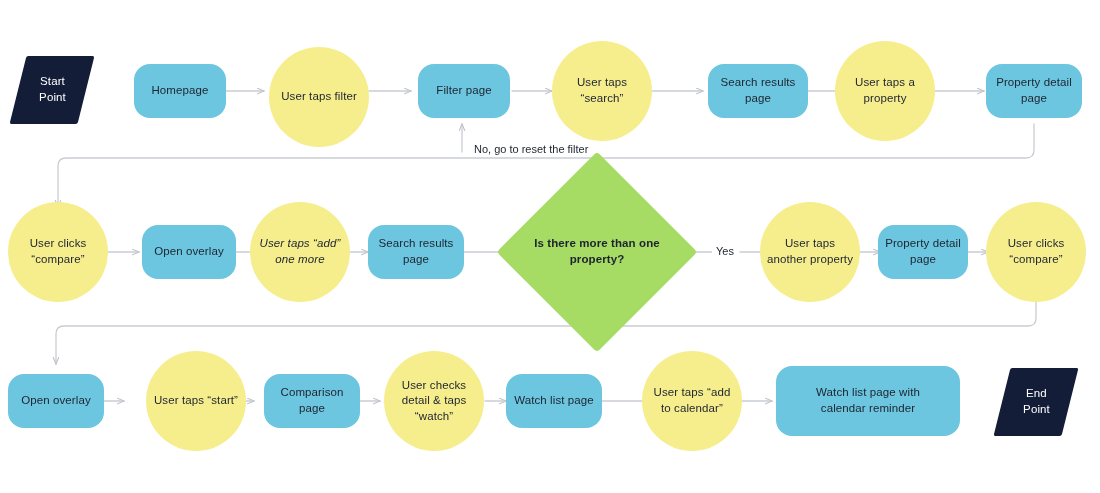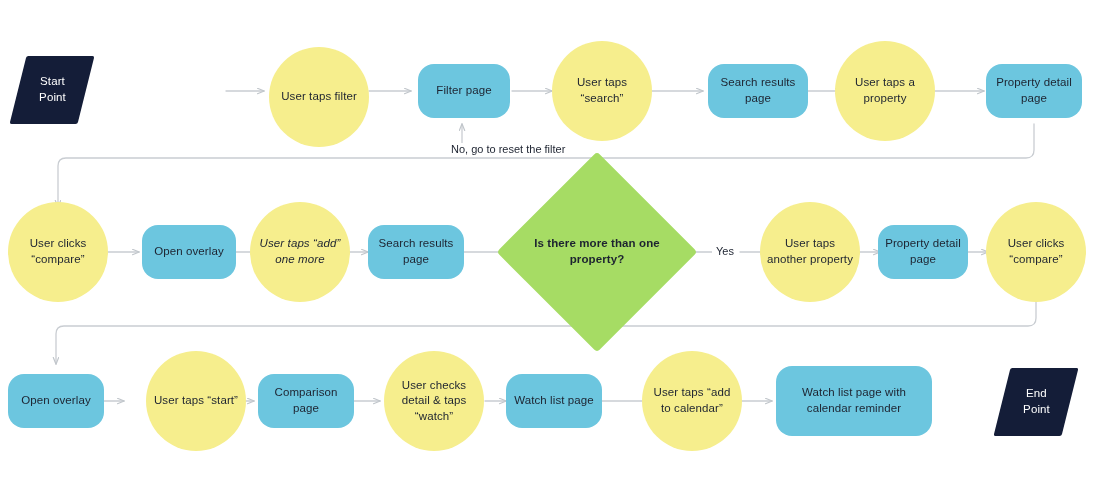--- a/index.html
+++ b/index.html
@@ -137,20 +137,23 @@
     </span>
   </div>
 
   <div class="node terminal" style="left:1002px; top:368px; width:68px; height:68px;">
     <span>
       <span>End</span><br>
       <span>Point</span>
     </span>
   </div>
 
+  <div class="node rect" style="left:134px; top:64px; width:92px; height:54px;">
+    <span>Homepage</span>
+  </div>
 
   <div class="node circle" style="left:269px; top:47px; width:100px; height:100px;">
     <span>User taps filter</span>
   </div>
 
   <div class="node rect" style="left:418px; top:64px; width:92px; height:54px;">
     <span>Filter page</span>
   </div>
 
   <div class="node circle" style="left:552px; top:41px; width:100px; height:100px;">
@@ -162,21 +165,21 @@
   </div>
 
   <div class="node circle" style="left:835px; top:41px; width:100px; height:100px;">
     <span>User taps a property</span>
   </div>
 
   <div class="node rect" style="left:986px; top:64px; width:96px; height:54px;">
     <span>Property detail page</span>
   </div>
 
-  <div class="edge-label" style="left:447px; top:143px;">No, go to reset the filter</div>
+  <div class="edge-label" style="left:470px; top:143px;">No, go to reset the filter</div>
 
   <div class="node circle" style="left:8px; top:202px; width:100px; height:100px;">
     <span>User clicks “compare”</span>
   </div>
 
   <div class="node rect" style="left:142px; top:225px; width:94px; height:54px;">
     <span>Open overlay</span>
   </div>
 
   <div class="node circle" style="left:250px; top:202px; width:100px; height:100px;font-style:italic;">
@@ -207,33 +210,33 @@
   </div>
 
   <div class="node rect" style="left:8px; top:374px; width:96px; height:54px;">
     <span>Open overlay</span>
   </div>
 
   <div class="node circle" style="left:146px; top:351px; width:100px; height:100px;">
     <span>User taps “start”</span>
   </div>
 
-  <div class="node rect" style="left:258px; top:374px; width:96px; height:54px;justify-content:center;">
+  <div class="node rect" style="left:264px; top:374px; width:96px; height:54px;justify-content:center;">
     <span>Comparison page</span>
   </div>
 
   <div class="node circle" style="left:384px; top:351px; width:100px; height:100px;">
     <span>User checks detail &amp; taps “watch”</span>
   </div>
 
   <div class="node rect" style="left:506px; top:374px; width:96px; height:54px;">
     <span>Watch list page</span>
   </div>
 
   <div class="node circle" style="left:642px; top:351px; width:100px; height:100px;">
     <span>User taps “add to calendar”</span>
   </div>
 
-  <div class="node rect" style="left:776px; top:366px; width:156px; height:70px; padding:22px 16px;">
+  <div class="node rect" style="left:776px; top:366px; width:184px; height:70px; padding:22px 16px;">
     <span>Watch list page with calendar reminder</span>
   </div>
 
 </div>
 
 </body></html>

